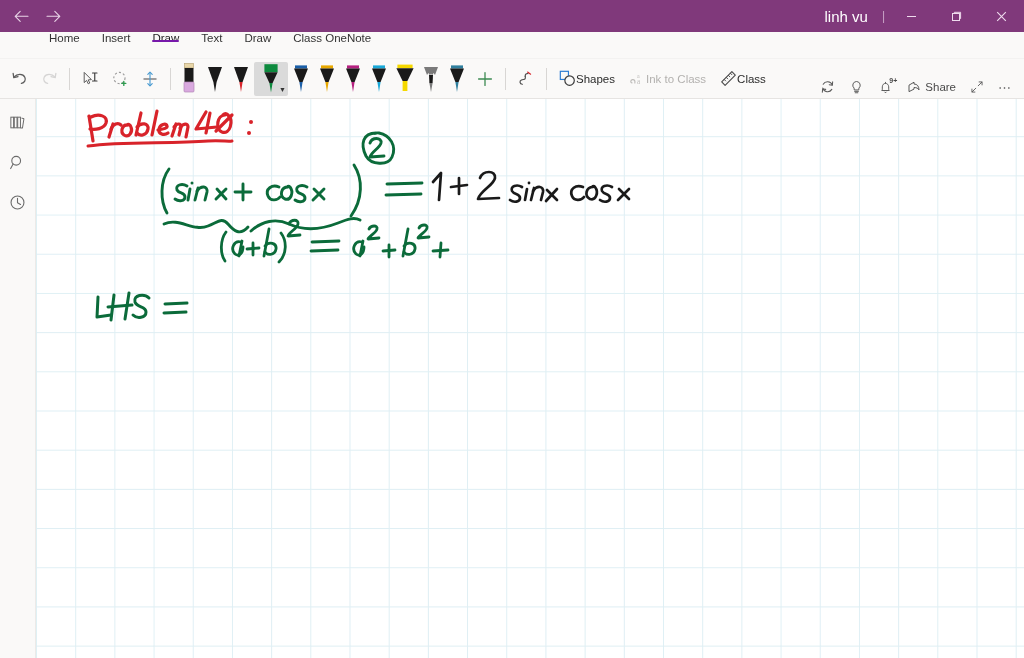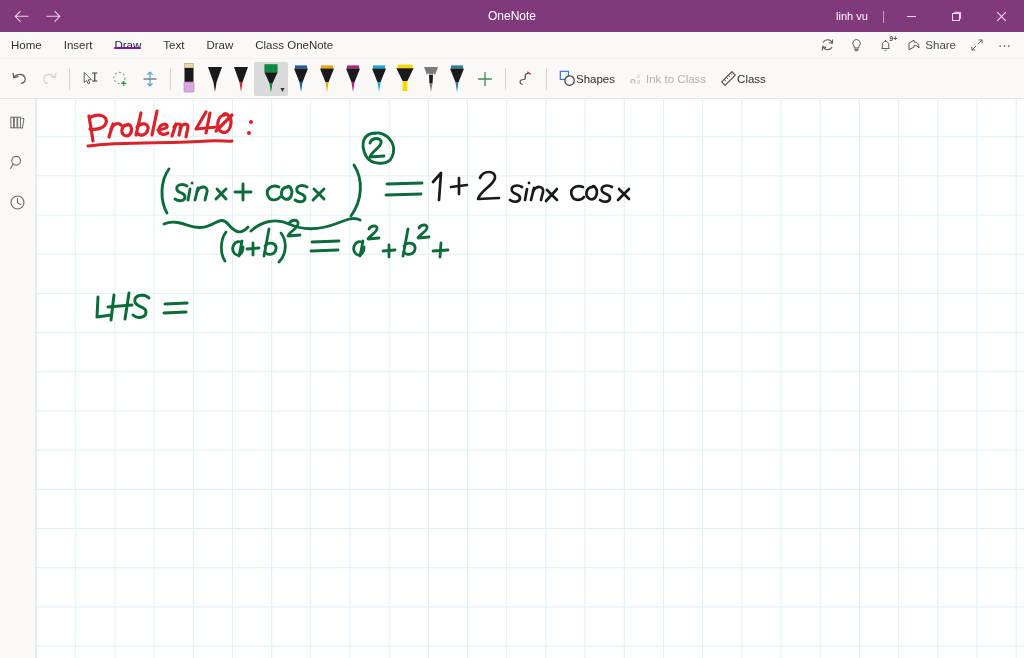--- a/index.html
+++ b/index.html
@@ -22,46 +22,47 @@
     color: #e9d5e7; font-size: 15px; line-height: 1; cursor: pointer;
   }
   .app-title {
     position: absolute; left: 0; right: 0; text-align: center;
     color: #ffffff; font-size: 12px; pointer-events: none;
   }
   .tb-right {
     margin-left: auto; display: flex; align-items: center; height: 32px;
     position: relative; z-index: 2;
   }
-  .user-name { color: #ffffff; font-size: 11px; padding: 0 10px; cursor: pointer; }
+  .user-name { color: #ffffff; font-size: 15px; padding: 0 10px; cursor: pointer; }
   .tb-sep { color: #c9a3c6; font-size: 12px; padding: 0 4px; }
   .win-btn {
     width: 45px; height: 32px; display: flex; align-items: center; justify-content: center;
     color: #efdcee; font-size: 12px; cursor: pointer;
   }
 
   
   .menubar {
     height: 27px; background: #faf9f8; flex: 0 0 27px;
-    display: flex; align-items: center; position: relative;
+    display: flex; align-items: flex-start; position: relative;
     border-bottom: 1px solid #f3f2f1;
+    padding-left: 38px;
   }
   .mtab {
     display: flex; align-items: center; padding: 0 11px; font-size: 11.5px;
     color: #333333; cursor: pointer; position: relative; white-space: nowrap;
   }
   .mtab.active { color: #1f1f1f; font-weight: normal; }
   .mtab.active::after {
     content: ""; position: absolute; left: 11px; right: 11px; bottom: 2px;
     height: 2px; background: #7719aa; border-radius: 1px;
   }
   .menu-right { margin-left: auto; display: flex; align-items: center; padding-right: 6px; gap: 2px; }
   .mr-btn {
     height: 22px; display: flex; align-items: center; gap: 4px; padding: 0 6px;
-    font-size: 11.5px; color: #4a4a4a; cursor: pointer; position: relative;
+    font-size: 11.5px; color: #4a4a4a; cursor: pointer; position: relative; margin-top: 44px;
   }
   .badge {
     position: absolute; top: 1px; right: 2px; font-size: 7px; color: #4a4a4a;
     font-weight: bold; line-height: 1;
   }
 
   
   .ribbon {
     height: 40px; background: #faf9f8; flex: 0 0 40px;
     display: flex; align-items: center; padding: 0 4px;
@@ -123,21 +124,20 @@
         <svg width="15" height="13" viewBox="0 0 15 13">
           <path d="M6.2 1.3 L1.2 6.3 L6.2 11.3 M1.4 6.3 L14 6.3" stroke="#e9d5e7" stroke-width="1.1" fill="none" stroke-linecap="round" stroke-linejoin="round"></path>
         </svg>
       </div>
       <div class="nav-btn">
         <svg width="15" height="13" viewBox="0 0 15 13">
           <path d="M8.8 1.3 L13.8 6.3 L8.8 11.3 M13.6 6.3 L1 6.3" stroke="#e9d5e7" stroke-width="1.1" fill="none" stroke-linecap="round" stroke-linejoin="round"></path>
         </svg>
       </div>
     </div>
-    <div class="app-title">OneNote</div>
     <div class="tb-right">
       <div class="user-name">linh vu</div>
       <div class="tb-sep">|</div>
       <div class="win-btn">
         <svg width="11" height="11" viewBox="0 0 11 11">
           <path d="M1 5.5 H10" stroke="#efdcee" stroke-width="1"></path>
         </svg>
       </div>
       <div class="win-btn">
         <svg width="11" height="11" viewBox="0 0 11 11">

